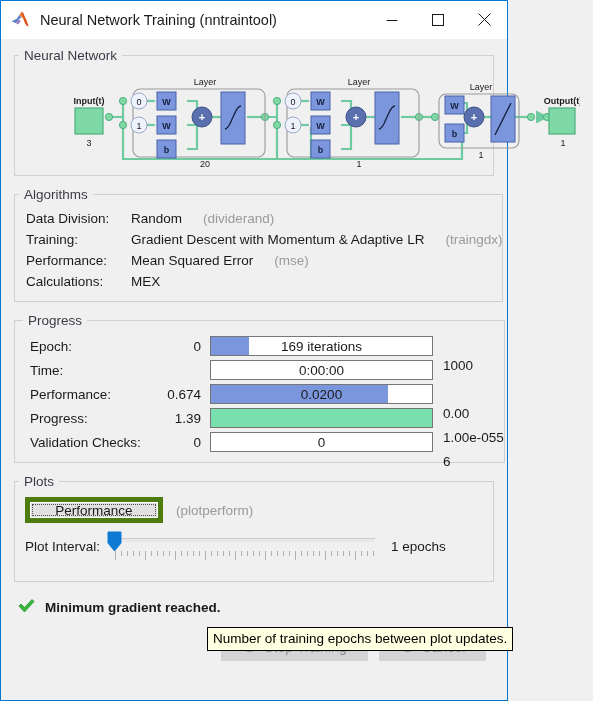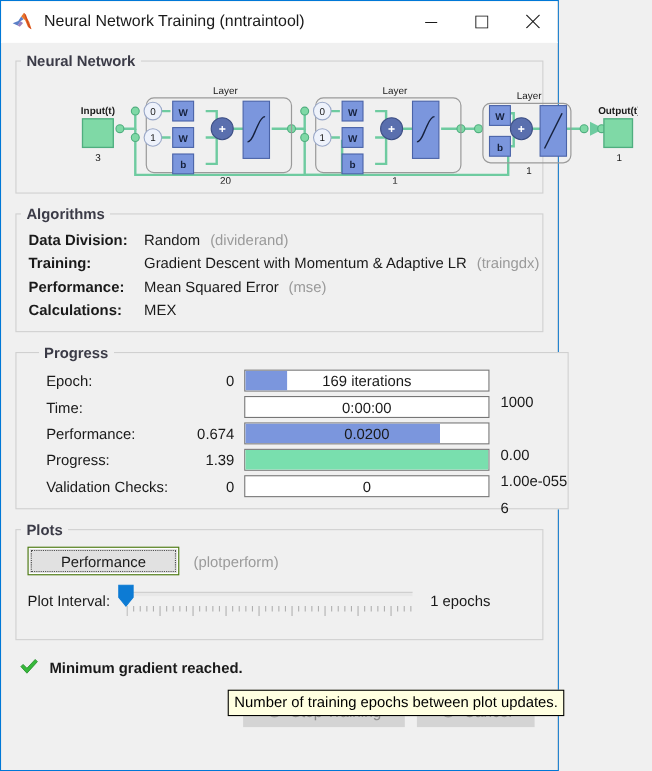--- a/index.html
+++ b/index.html
@@ -70,46 +70,46 @@
     border: 1px solid #d0d0d0;
     border-radius: 0;
     margin: 0;
     padding: 0;
     background: #f0f0f0;
     position: relative;
     box-sizing: border-box;
   }
   fieldset.group > legend {
     font-size: 13.5px;
-    font-weight: bold;
+    font-weight: normal;
     color: #3b3b47;
     padding: 0 5px;
     margin-left: 4px;
   }
 
   
   #nn-group { margin-top: 9px; height: 128px; }
   #nn-canvas { position: relative; width: 100%; height: 104px; }
   #nn-canvas svg { position: absolute; left: 0; top: 0; }
 
   
   #alg-group { margin-top: 11px; padding: 6px 0 9px 0; }
   .alg-row {
     display: flex;
     align-items: baseline;
     line-height: 21px;
     padding-left: 11px;
     font-size: 13.5px;
   }
-  .alg-label { width: 105px; flex: none; color: #1a1a1a; font-weight: bold; }
+  .alg-label { width: 105px; flex: none; color: #1a1a1a; }
   .alg-value { color: #1a1a1a; white-space: nowrap; }
-  .alg-fn { color: #9a9a9a; margin-left: 9px; white-space: nowrap; }
-
-  
-  #prog-group { margin-top: 11px; padding: 6px 0 8px 16px; }
+  .alg-fn { color: #9a9a9a; margin-left: 21px; white-space: nowrap; }
+
+  
+  #prog-group { margin-top: 11px; padding: 6px 0 8px 4px; }
   .prog-row {
     display: flex;
     align-items: center;
     height: 24px;
     padding-left: 11px;
     font-size: 13.5px;
   }
   .prog-label { width: 118px; flex: none; }
   .prog-left {
     width: 62px;
@@ -158,21 +158,21 @@
     font-family: "Liberation Sans", sans-serif;
     font-size: 13.5px;
     color: #1a1a1a;
     display: flex;
     align-items: center;
     justify-content: center;
     flex: none;
     padding: 0;
   }
   .plot-btn.focused {
-    border: 1px solid #4d7c0f;
+    border: 5px solid #4d7c0f;
     box-shadow: inset 0 0 0 1px #ffffff;
     position: relative;
   }
   .plot-btn.focused::after {
     content: "";
     position: absolute;
     left: 2px; right: 2px; top: 2px; bottom: 2px;
     border: 1px dotted #4d4d4d;
     pointer-events: none;
   }

